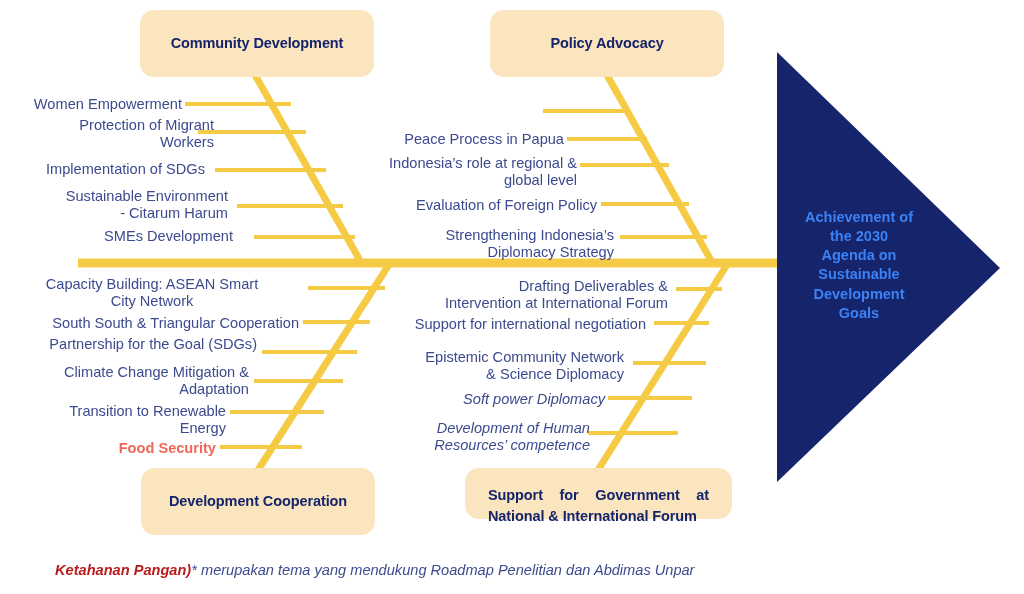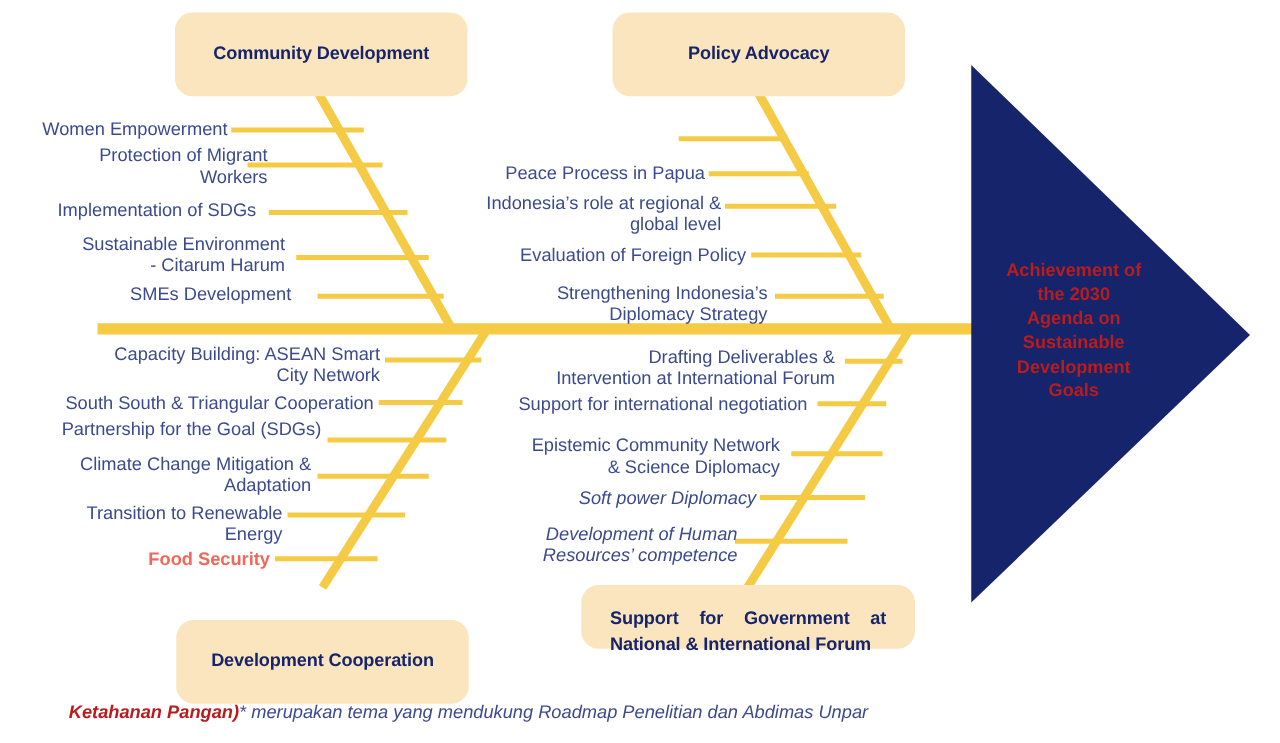--- a/index.html
+++ b/index.html
@@ -46,21 +46,21 @@
     font-size: 14.6px;
     line-height: 1.18;
     white-space: pre-line;
   }
   .cause.r { text-align: right; }
   .cause.italic { font-style: italic; }
   .cause.red { color: #F2675C; font-weight: bold; }
 
   .goal {
     position: absolute;
-    color: #b91c1c;
+    color: #3b82f6;
     font-weight: bold;
     font-size: 14.5px;
     line-height: 1.32;
     text-align: center;
     white-space: pre-line;
   }
   .footer {
     position: absolute;
     left: 55px;
     top: 562px;
@@ -116,21 +116,21 @@
   </svg>
 
   <div class="cat-box center" style="left:140px; top:10px; width:234px; height:67px;">
     <span class="boxlabel">Community Development</span>
   </div>
 
   <div class="cat-box center" style="left:490px; top:10px; width:234px; height:67px;">
     <span class="boxlabel">Policy Advocacy</span>
   </div>
 
-  <div class="cat-box center" style="left:141px; top:468px; width:234px; height:67px;margin-top:28px;">
+  <div class="cat-box center" style="left:141px; top:468px; width:234px; height:67px;">
     <span class="boxlabel">Development Cooperation</span>
   </div>
 
   <div class="cat-box justify" style="left:465px; top:468px; width:267px; height:51px; padding:0 23px;">
     <span class="boxlabel">Support for Government at National &amp; International Forum</span>
   </div>
 
   <div class="cause r" style="left:0px; top:96px; width:182px;">Women Empowerment</div>
   <div class="cause r" style="left:0px; top:117px; width:195px;padding-left:19px;">Protection of Migrant
 Workers</div>
@@ -139,21 +139,21 @@
 - Citarum Harum</div>
   <div class="cause r" style="left:0px; top:228px; width:233px;">SMEs Development</div>
 
   <div class="cause r" style="left:330px; top:131px; width:234px;">Peace Process in Papua</div>
   <div class="cause r" style="left:330px; top:155px; width:247px;">Indonesia’s role at regional &amp;
 global level</div>
   <div class="cause r" style="left:330px; top:197px; width:267px;">Evaluation of Foreign Policy</div>
   <div class="cause r" style="left:330px; top:227px; width:284px;">Strengthening Indonesia’s
 Diplomacy Strategy</div>
 
-  <div class="cause r" style="left:0px; top:276px; width:304px;">Capacity Building: ASEAN Smart
+  <div class="cause r" style="left:0px; top:276px; width:304px;text-align:center;">Capacity Building: ASEAN Smart
 City Network</div>
   <div class="cause r" style="left:0px; top:315px; width:299px;">South South &amp; Triangular Cooperation</div>
   <div class="cause r" style="left:0px; top:336px; width:257px;">Partnership for the Goal (SDGs)</div>
   <div class="cause r" style="left:0px; top:364px; width:249px;">Climate Change Mitigation &amp;
 Adaptation</div>
   <div class="cause r" style="left:0px; top:403px; width:226px;">Transition to Renewable
 Energy</div>
   <div class="cause r red" style="left:0px; top:440px; width:216px;">Food Security</div>
 
   <div class="cause r" style="left:350px; top:278px; width:318px;">Drafting Deliverables &amp;

